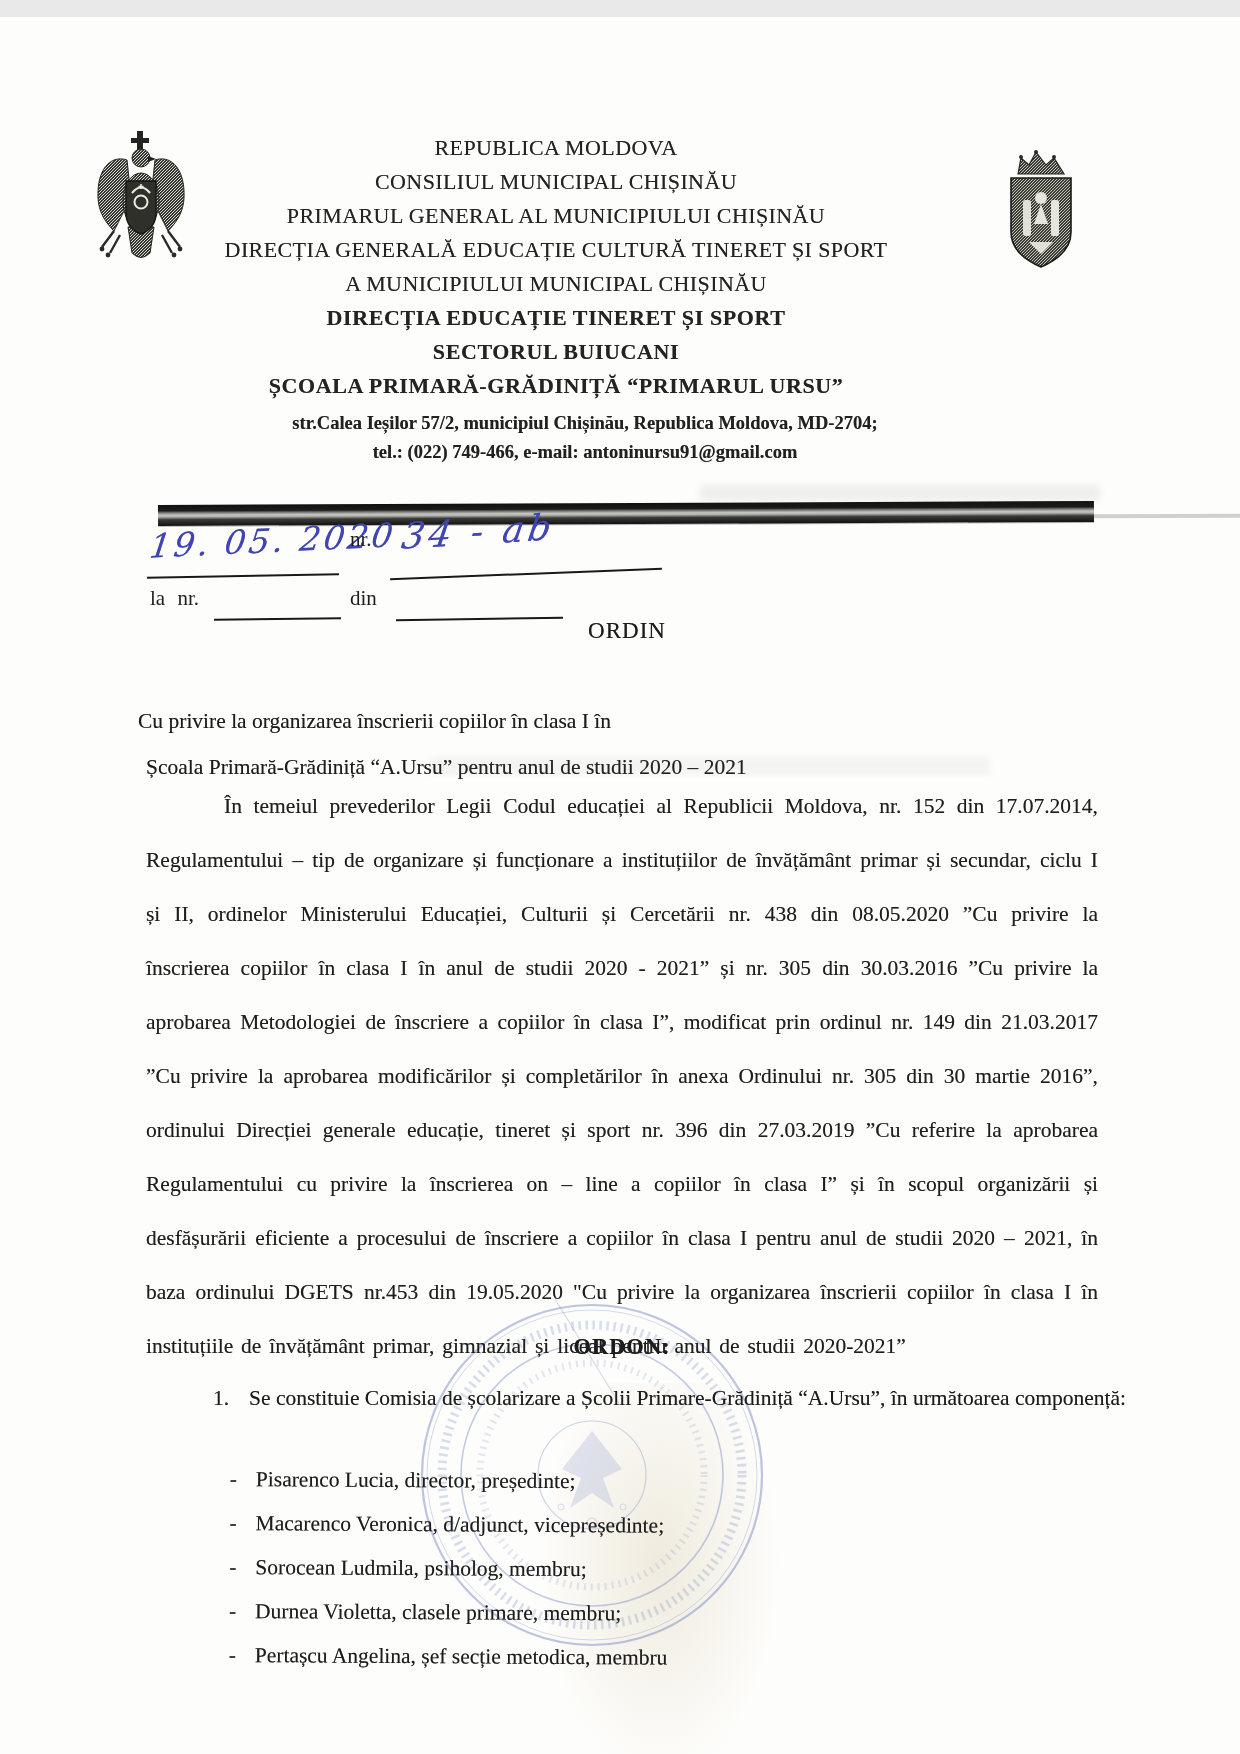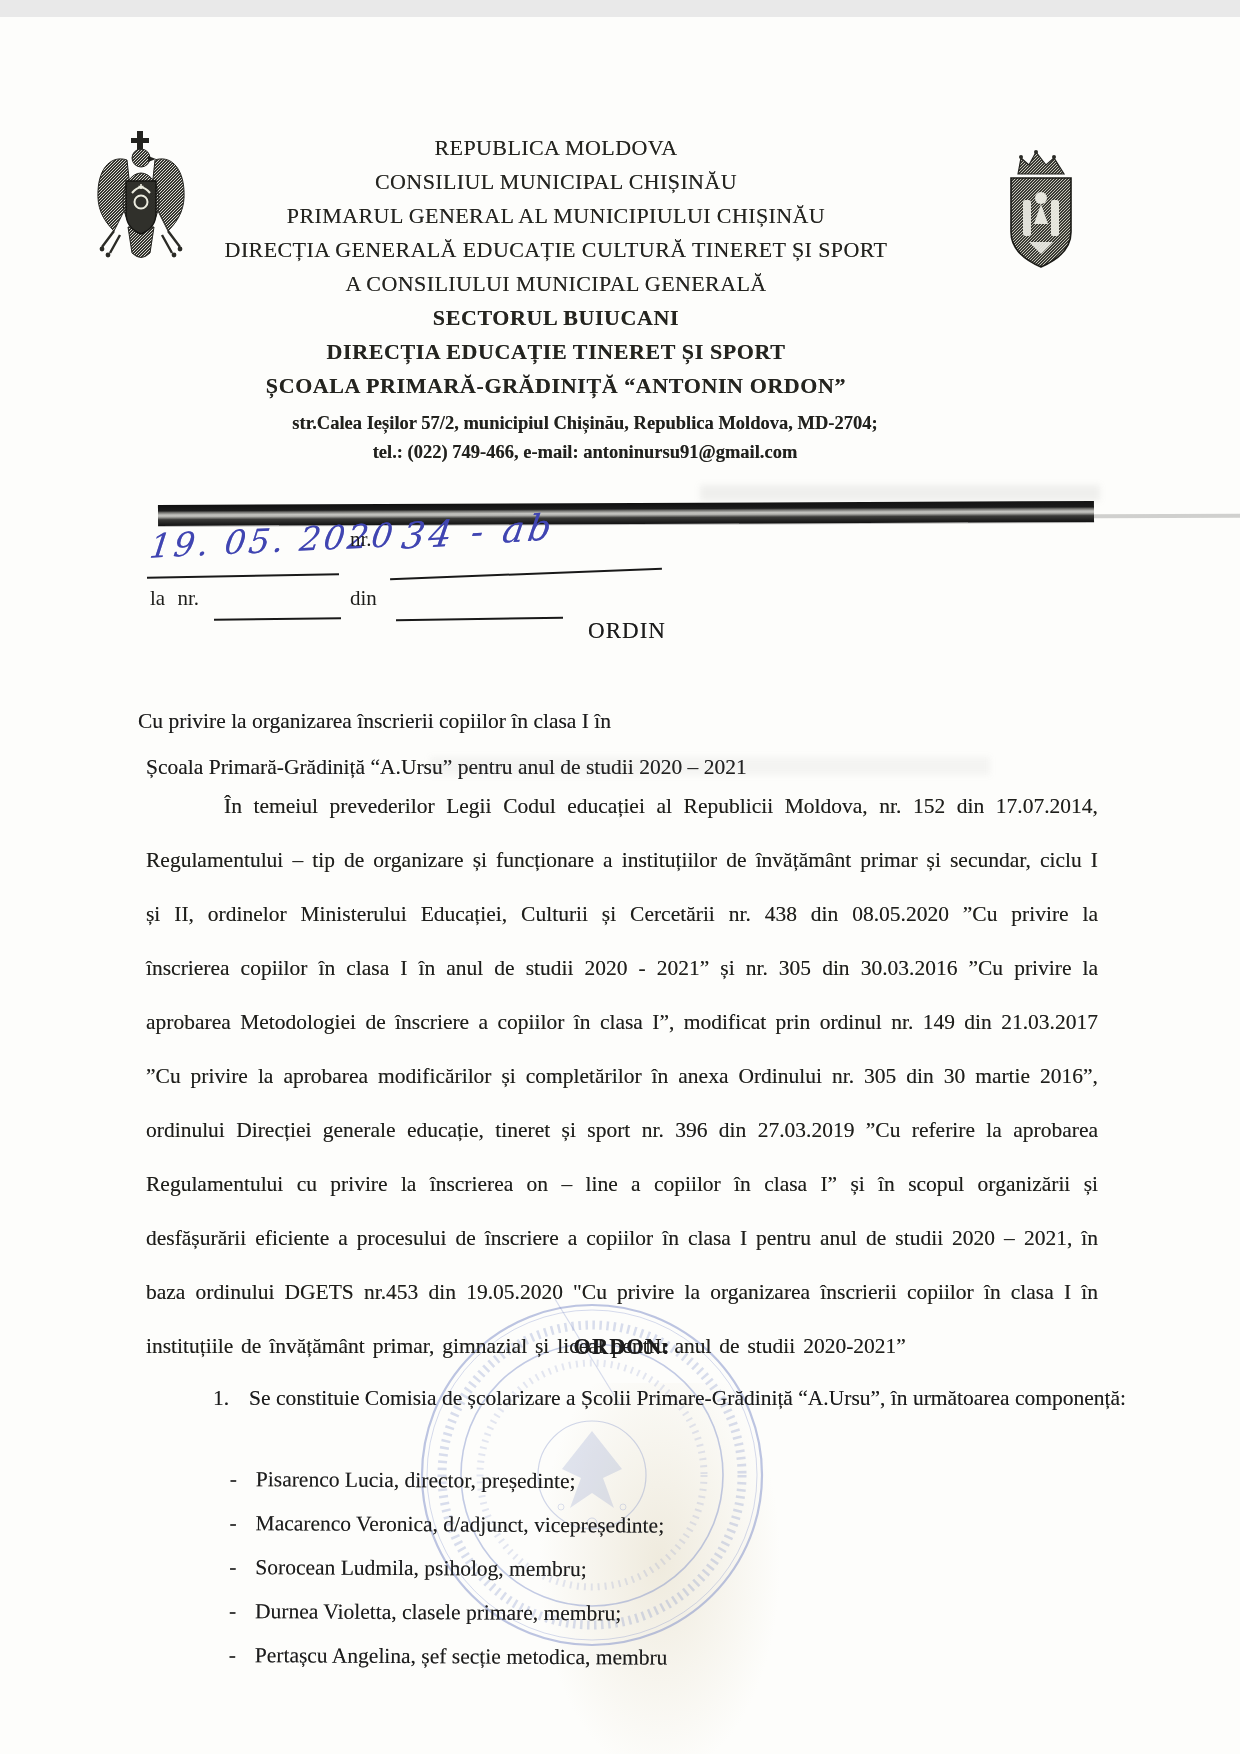--- a/index.html
+++ b/index.html
@@ -127,24 +127,24 @@
       <path d="M43,56 l-7,20 h14 z" fill="#ecece4" opacity=".95"></path>
       <path d="M31,94 h24 l-12,12 z" fill="#ecece4" opacity=".9"></path>
     </g>
   </svg>
 
   <div class="abs letterhead">
     <div class="h-line">REPUBLICA MOLDOVA</div>
     <div class="h-line">CONSILIUL MUNICIPAL CHIȘINĂU</div>
     <div class="h-line">PRIMARUL GENERAL AL MUNICIPIULUI CHIȘINĂU</div>
     <div class="h-line">DIRECȚIA GENERALĂ EDUCAȚIE CULTURĂ TINERET ȘI SPORT</div>
-    <div class="h-line">A CONSILIULUI MUNICIPAL GENERALĂ</div>
+    <div class="h-line">A MUNICIPIULUI MUNICIPAL CHIȘINĂU</div>
+    <div class="h-line bold">DIRECȚIA EDUCAȚIE TINERET ȘI SPORT</div>
     <div class="h-line bold">SECTORUL BUIUCANI</div>
-    <div class="h-line bold">DIRECȚIA EDUCAȚIE TINERET ȘI SPORT</div>
-    <div class="h-line bold">ȘCOALA PRIMARĂ-GRĂDINIȚĂ “ANTONIN ORDON”</div>
+    <div class="h-line bold">ȘCOALA PRIMARĂ-GRĂDINIȚĂ “PRIMARUL URSU”</div>
   </div>
 
   <div class="abs address">
     <div>str.Calea Ieșilor 57/2, municipiul Chișinău, Republica Moldova, MD-2704;</div>
     <div>tel.: (022) 749-466, e-mail: antoninursu91@gmail.com</div>
   </div>
 
   <div class="abs rule"></div>
   <div class="abs rule-tail"></div>
 

